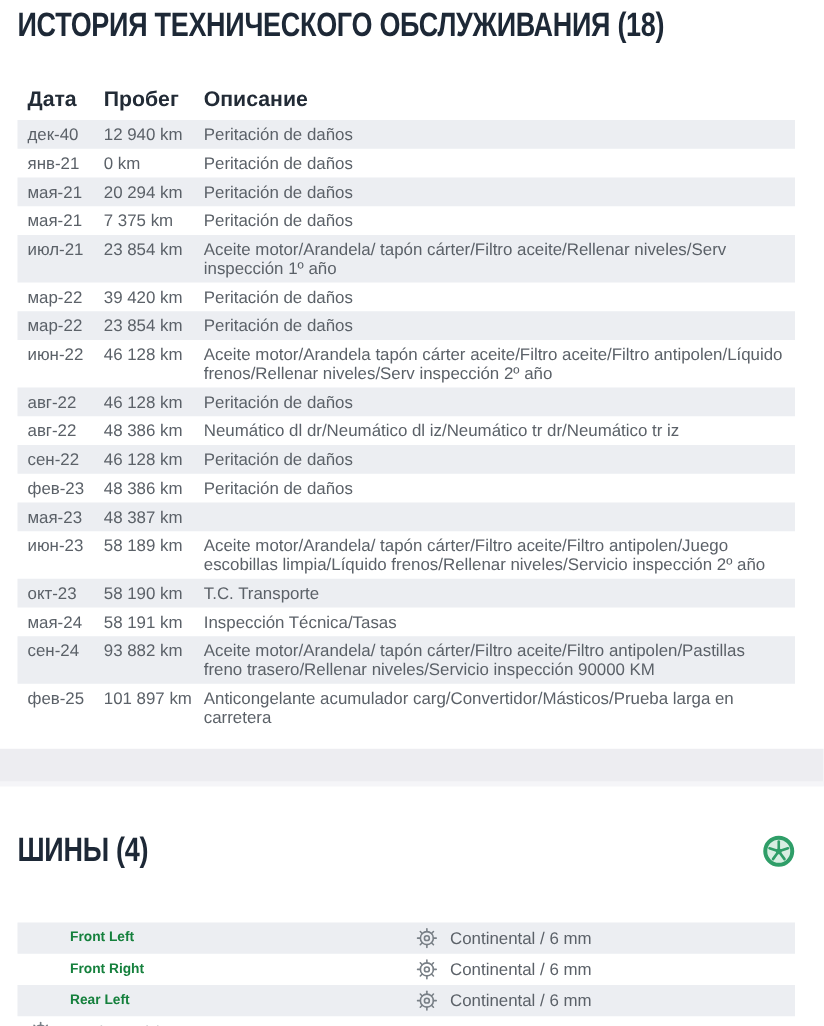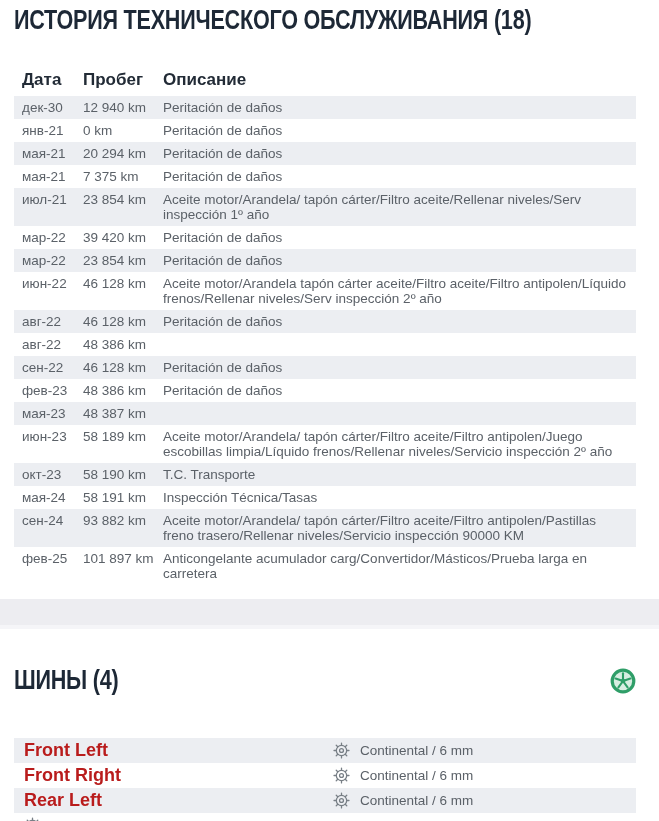--- a/index.html
+++ b/index.html
@@ -36,21 +36,21 @@
     border-bottom:4px solid #f5f5f8;
   }
   
   .tires-header{margin:36px 23px 0 14px;align-items:center;}
   .tire-table{margin:42px 23px 0 14px;}
   .tire-row{
     display:grid;grid-template-columns:309px 1fr;align-items:center;
     padding:4px 10px;font-size:13.5px;line-height:15px;
   }
   div.tire-row:nth-of-type(odd){background:#eceef2;}
-  .tire-pos{font-weight:bold;color:#b91c1c;font-size:18px;}
+  .tire-pos{font-weight:bold;color:#15803d;font-size:11px;margin-left:32px;}
   .tire-val{display:flex;align-items:center;gap:10px;color:#5b6168;}
   .tire-val svg{flex:0 0 auto;display:block;}
 </style>
 </head>
 <body>
 
 <div class="page">
 
   <section>
     <div class="section-header">
@@ -64,21 +64,21 @@
 
     <div class="table">
       <div class="thead">
         <span>Дата</span>
         <span>Пробег</span>
         <span>Описание</span>
       </div>
       <div class="tbody">
 
           <div class="trow">
-            <span class="c-date">дек-30</span>
+            <span class="c-date">дек-40</span>
             <span class="c-mileage">12 940 km</span>
             <span class="c-desc">Peritación de daños</span>
           </div>
 
           <div class="trow">
             <span class="c-date">янв-21</span>
             <span class="c-mileage">0 km</span>
             <span class="c-desc">Peritación de daños</span>
           </div>
 
@@ -120,20 +120,21 @@
 
           <div class="trow">
             <span class="c-date">авг-22</span>
             <span class="c-mileage">46 128 km</span>
             <span class="c-desc">Peritación de daños</span>
           </div>
 
           <div class="trow">
             <span class="c-date">авг-22</span>
             <span class="c-mileage">48 386 km</span>
+            <span class="c-desc">Neumático dl dr/Neumático dl iz/Neumático tr dr/Neumático tr iz</span>
           </div>
 
           <div class="trow">
             <span class="c-date">сен-22</span>
             <span class="c-mileage">46 128 km</span>
             <span class="c-desc">Peritación de daños</span>
           </div>
 
           <div class="trow">
             <span class="c-date">фев-23</span>

